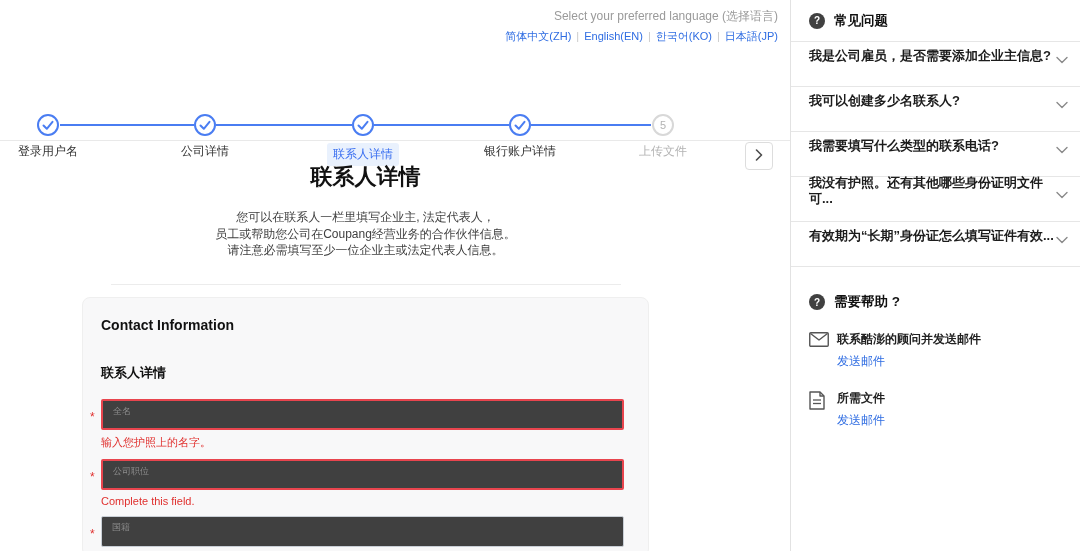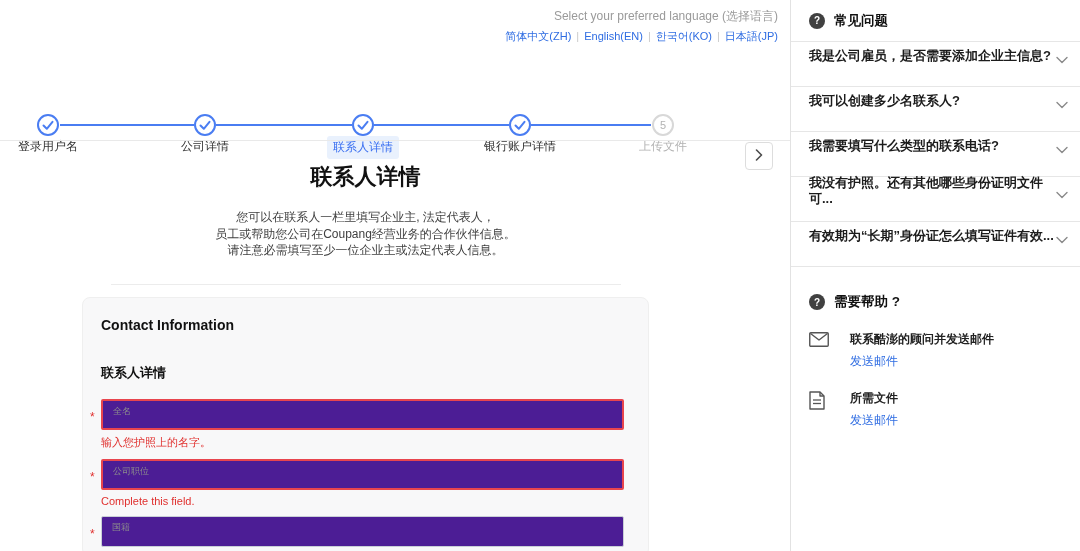--- a/index.html
+++ b/index.html
@@ -15,21 +15,21 @@
   .lang-links { margin-top: 4px; font-size: 11px; }
   .lang-links a { color: #2e6ce2; text-decoration: none; cursor: pointer; }
   .lang-sep { color: #c9c9c9; padding: 0 5px; font-size: 11px; }
 
   .steps { position: absolute; top: 55px; left: 0; width: 790px; height: 85px; }
   .step-line { position: absolute; top: 69px; height: 2px; background: #4a7df2; }
   .step { position: absolute; top: 59px; transform: translateX(-50%); text-align: center; }
   .step-circle { width: 22px; height: 22px; border-radius: 50%; background: #fff;
     border: 2px solid #4a7df2; display: flex; align-items: center; justify-content: center; margin: 0 auto; }
   .step-circle.upcoming { border-color: #d8d8d8; color: #b3b3b3; font-size: 11px; }
-  .step-label { font-size: 12px; color: #333; white-space: nowrap; display: inline-block; }
+  .step-label { margin-top: 7px; font-size: 12px; color: #333; white-space: nowrap; display: inline-block; }
   .step.active .step-label { color: #3a6ff0; background: #e9f1fd; padding: 3px 6px; border-radius: 3px; }
   .step.upcoming .step-label { color: #b3b3b3; }
 
   .main-divider { position: absolute; top: 140px; left: 0; width: 790px; border-top: 1px solid #e9e9e9; }
 
   .collapse-btn { position: absolute; left: 745px; top: 142px; width: 28px; height: 28px;
     background: #fff; border: 1px solid #ddd; border-radius: 4px; display: flex;
     align-items: center; justify-content: center; cursor: pointer; }
 
   .content { position: absolute; top: 162px; left: 82px; width: 567px; text-align: center; }
@@ -39,41 +39,41 @@
 
   
   .card { position: absolute; top: 297px; left: 82px; width: 567px; height: 260px;
     background: #f8f8f9; border: 1px solid #efefef; border-radius: 8px;
     padding: 19px 25px 0 18px; overflow: hidden; }
   .card-title { font-size: 14px; font-weight: bold; color: #111; }
   .section-title { font-size: 13px; font-weight: bold; color: #111; margin-top: 31px; }
   .fields { margin-top: 17px; }
   .field-row { position: relative; }
   .asterisk { position: absolute; left: -11px; top: 11px; color: #e0302e; font-size: 12px; }
-  .input { position: relative; width: 523px; height: 31px; background: #4c1d95;
+  .input { position: relative; width: 523px; height: 31px; background: #404040;
     border: 1px solid #c9cfd6; border-radius: 2px; cursor: text; }
   .input.err { border: 2px solid #e8454e; }
   .float-label { position: absolute; top: 4px; left: 10px; font-size: 9px; color: #8c8c8c; }
   .error-text { color: #e0302e; font-size: 11px; margin: 5px 0 9px; }
   .gap12 { height: 12px; }
 
   
   .sidebar { position: absolute; left: 790px; top: 0; width: 290px; height: 551px;
     background: #fff; border-left: 1px solid #e2e2e2; }
   .faq-header, .help-header { display: flex; align-items: center; gap: 9px;
     font-size: 13.5px; font-weight: bold; color: #111; }
   .faq-header { height: 42px; padding-left: 18px; border-bottom: 1px solid #e6e6e6; }
   .qicon { width: 16px; height: 16px; min-width: 16px; border-radius: 50%; background: #404040;
     color: #fff; font-size: 10px; font-weight: bold; display: flex; align-items: center; justify-content: center; }
   .faq-item { height: 45px; border-bottom: 1px solid #e6e6e6; display: flex;
     align-items: center; justify-content: space-between; padding: 0 12px 16px 18px; cursor: pointer; }
   .faq-item .q { font-size: 13px; font-weight: bold; color: #1c1c1c; line-height: 1.25; }
   .faq-item svg { align-self: flex-start; margin-top: 11px; flex: none; }
   .help-section { margin-top: 26px; padding-left: 18px; }
-  .help-item { display: flex; gap: 21px; margin-top: 20px; }
+  .help-item { display: flex; gap: 8px; margin-top: 20px; }
   .help-icon { width: 20px; padding-top: 1px; }
   .help-text { font-size: 12px; font-weight: bold; color: #222; }
   .help-link { display: inline-block; margin-top: 5px; font-size: 12px; color: #2e6ce2;
     text-decoration: none; font-weight: normal; cursor: pointer; }
 </style>
 </head>
 <body>
 
 <div class="top-hairline"></div>
 

